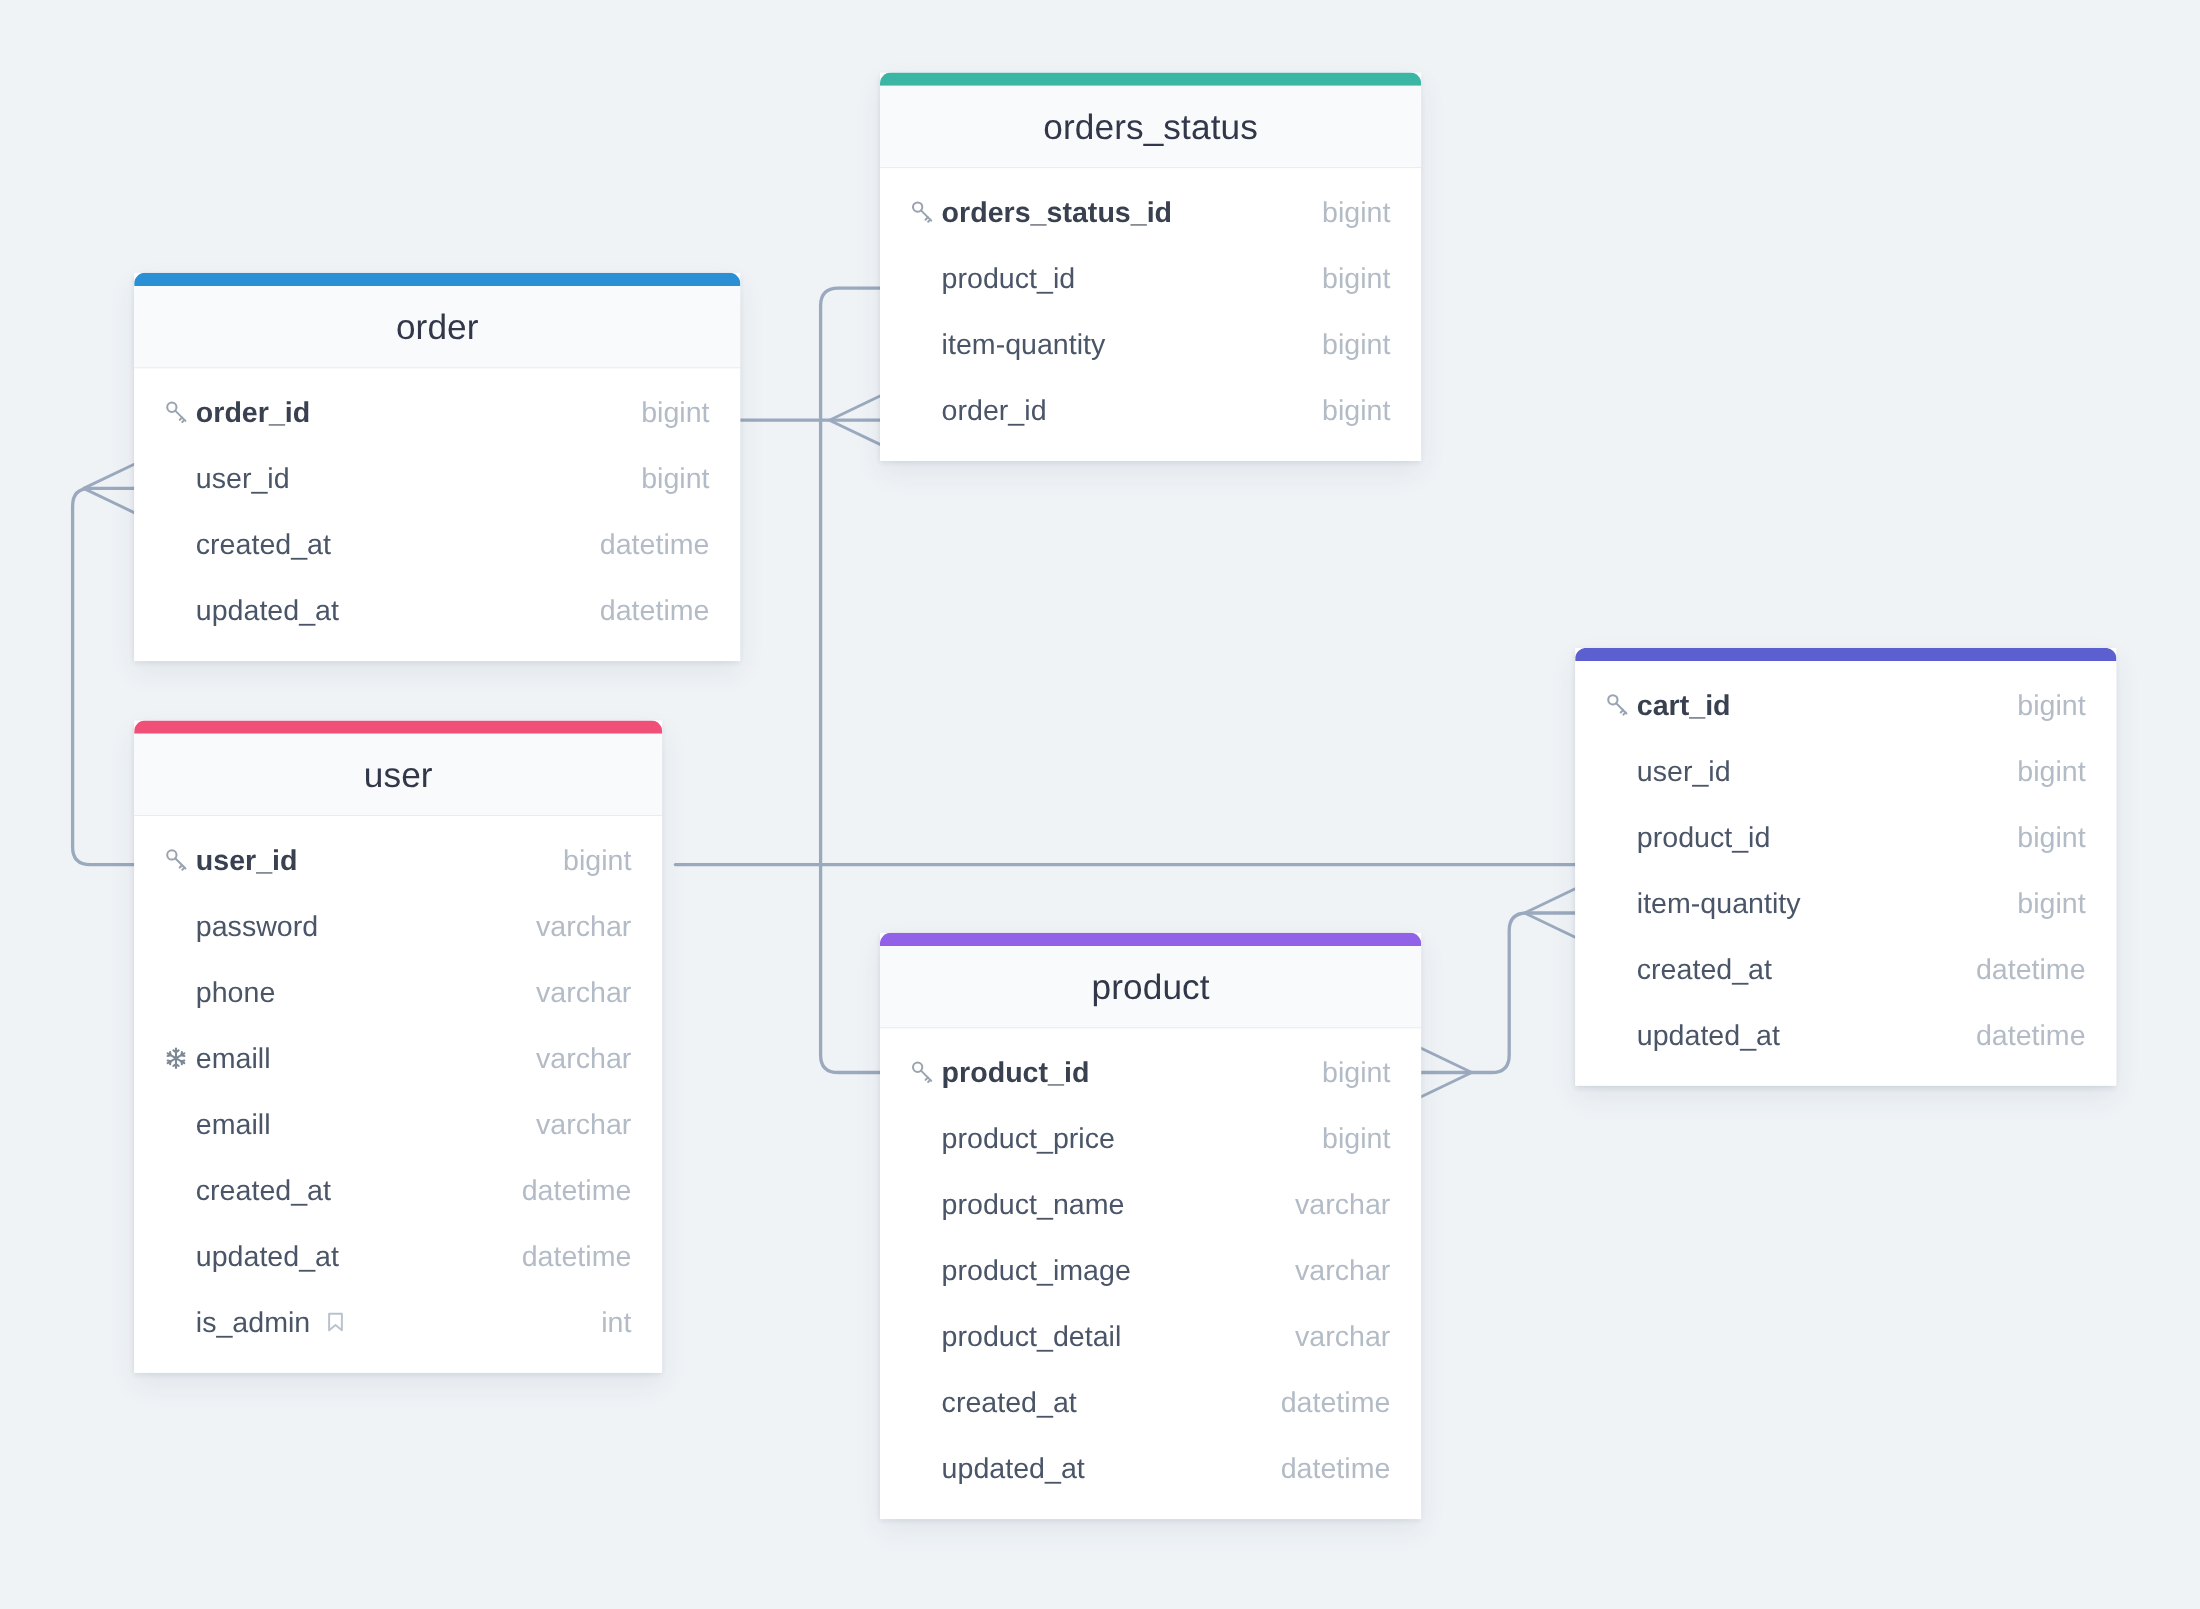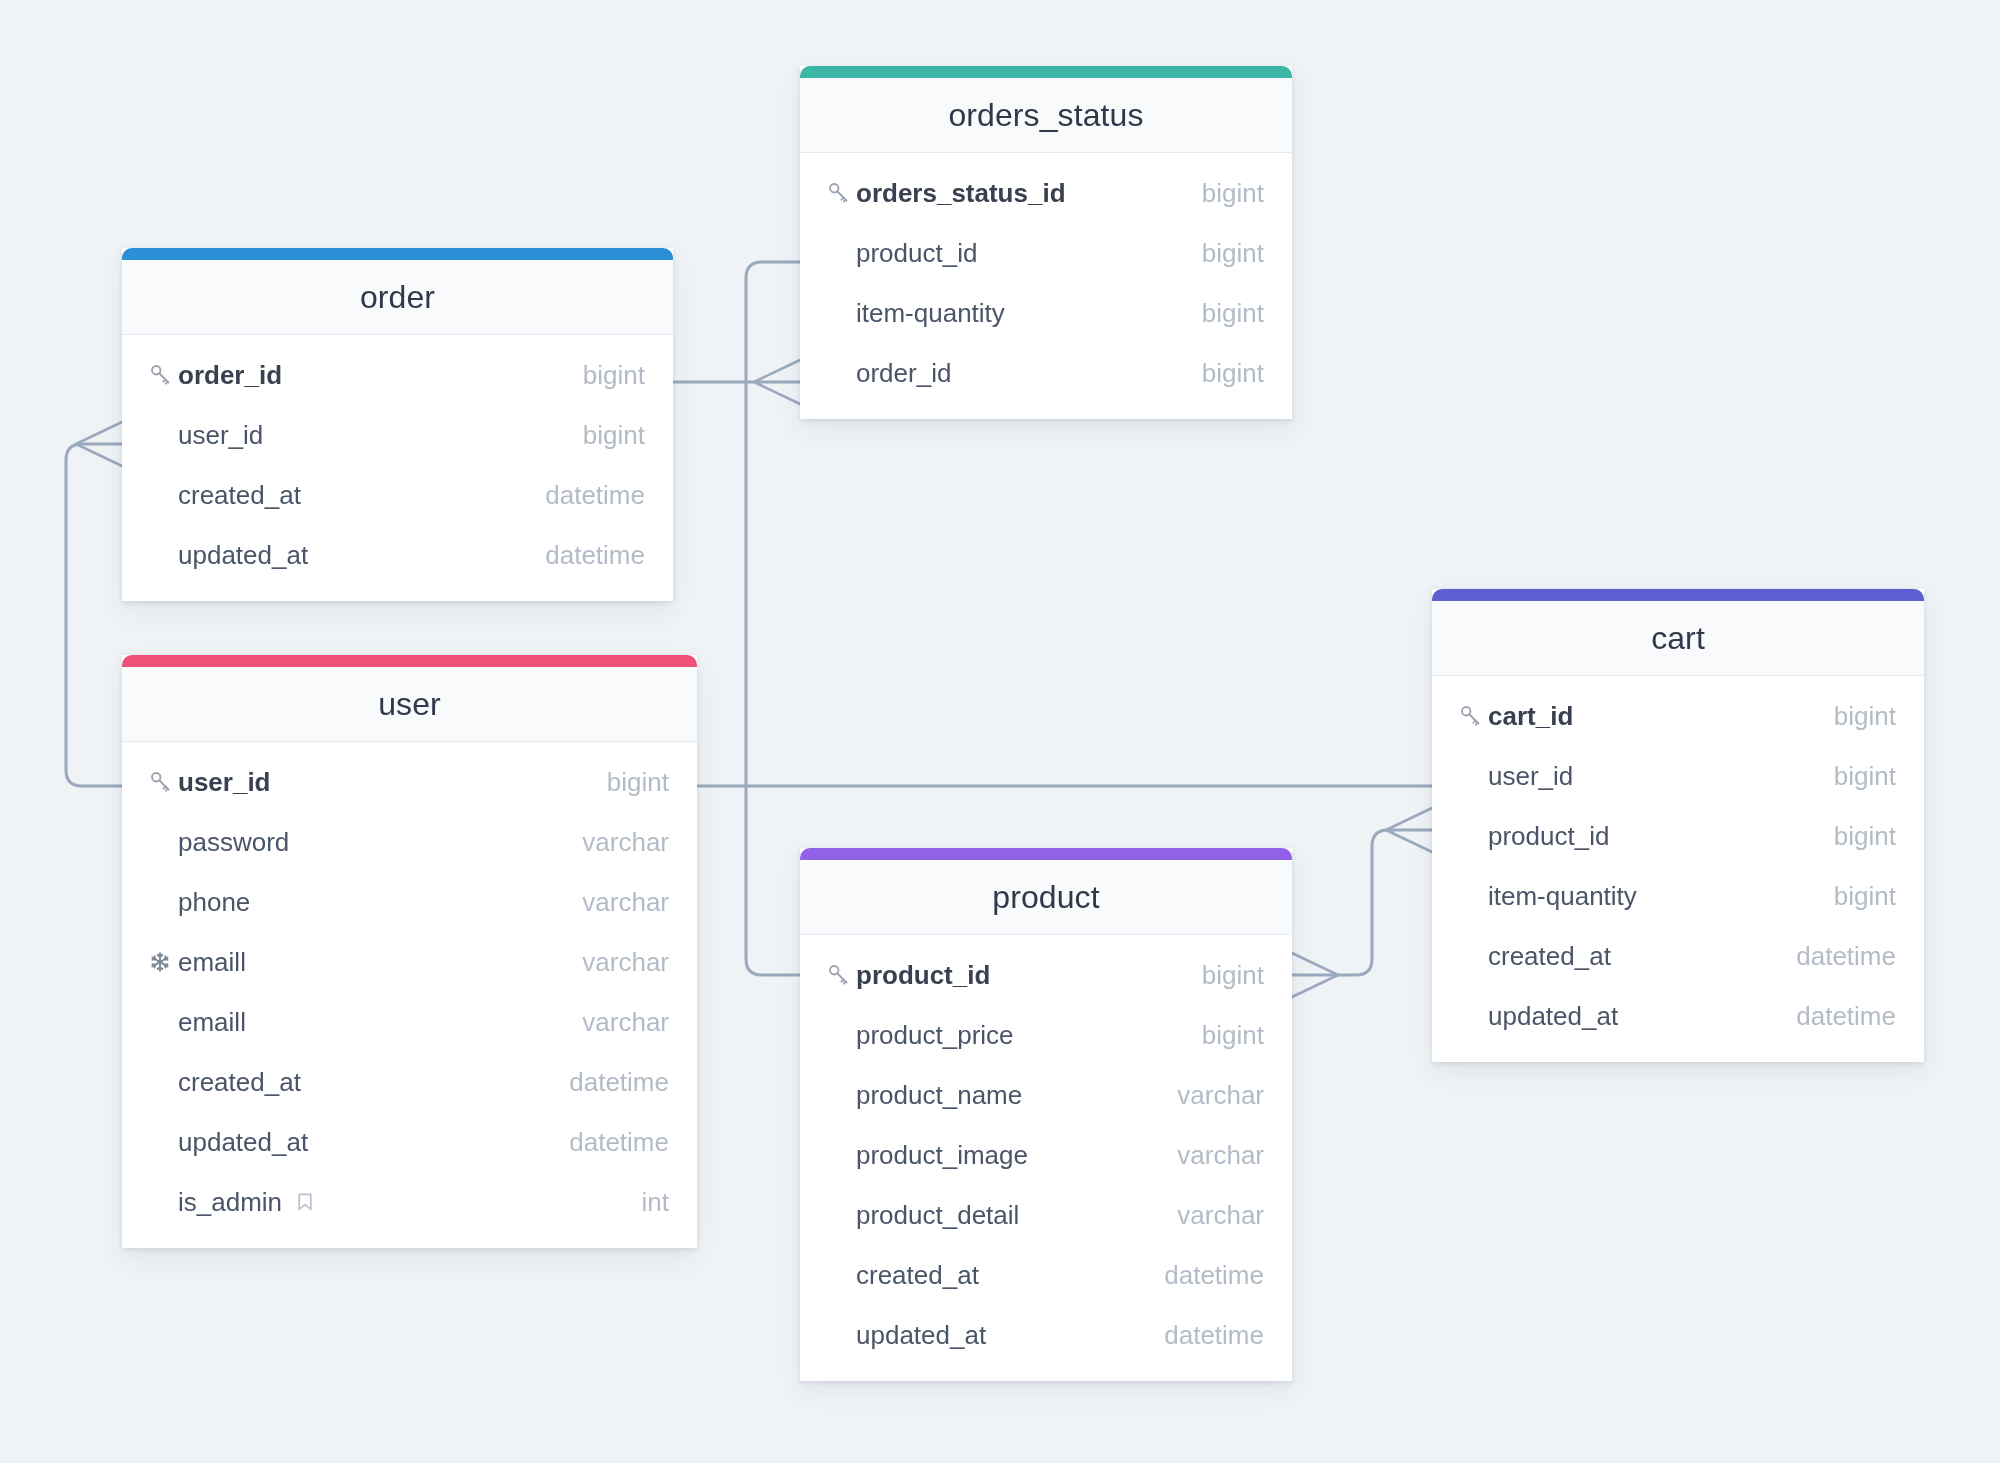--- a/index.html
+++ b/index.html
@@ -203,21 +203,21 @@
 
       <div class="col-row">
         <span class="col-icon"></span>
         <span class="col-name">order_id</span>
         <span class="col-type">bigint</span>
       </div>
 
     </div>
   </div>
 
-  <div class="table-card" style="left:122px; top:655px; width:575px;">
+  <div class="table-card" style="left:122px; top:655px; width:480px;">
     <div class="accent-bar" style="background:#f04f77;"></div>
     <div class="table-title">user</div>
     <div class="cols">
 
       <div class="col-row pk">
         <span class="col-icon">
           <svg width="26" height="26" viewBox="0 0 24 24" fill="none" stroke="#9aa3b0" stroke-width="1.7">
             <circle cx="7.6" cy="7.6" r="3.9"></circle>
             <path d="M10.4 10.4 L19 19" stroke-linecap="round"></path>
             <path d="M16.2 16.2 L14.2 18.2" stroke-linecap="round"></path>
@@ -342,21 +342,20 @@
         <span class="col-icon"></span>
         <span class="col-name">updated_at</span>
         <span class="col-type">datetime</span>
       </div>
 
     </div>
   </div>
 
   <div class="table-card" style="left:1432px; top:589px; width:492px;">
     <div class="accent-bar" style="background:#5b5fd0;"></div>
-    <div class="table-title">cart</div>
     <div class="cols">
 
       <div class="col-row pk">
         <span class="col-icon">
           <svg width="26" height="26" viewBox="0 0 24 24" fill="none" stroke="#9aa3b0" stroke-width="1.7">
             <circle cx="7.6" cy="7.6" r="3.9"></circle>
             <path d="M10.4 10.4 L19 19" stroke-linecap="round"></path>
             <path d="M16.2 16.2 L14.2 18.2" stroke-linecap="round"></path>
             <path d="M18.2 18.2 L16.4 20" stroke-linecap="round"></path>
           </svg>

